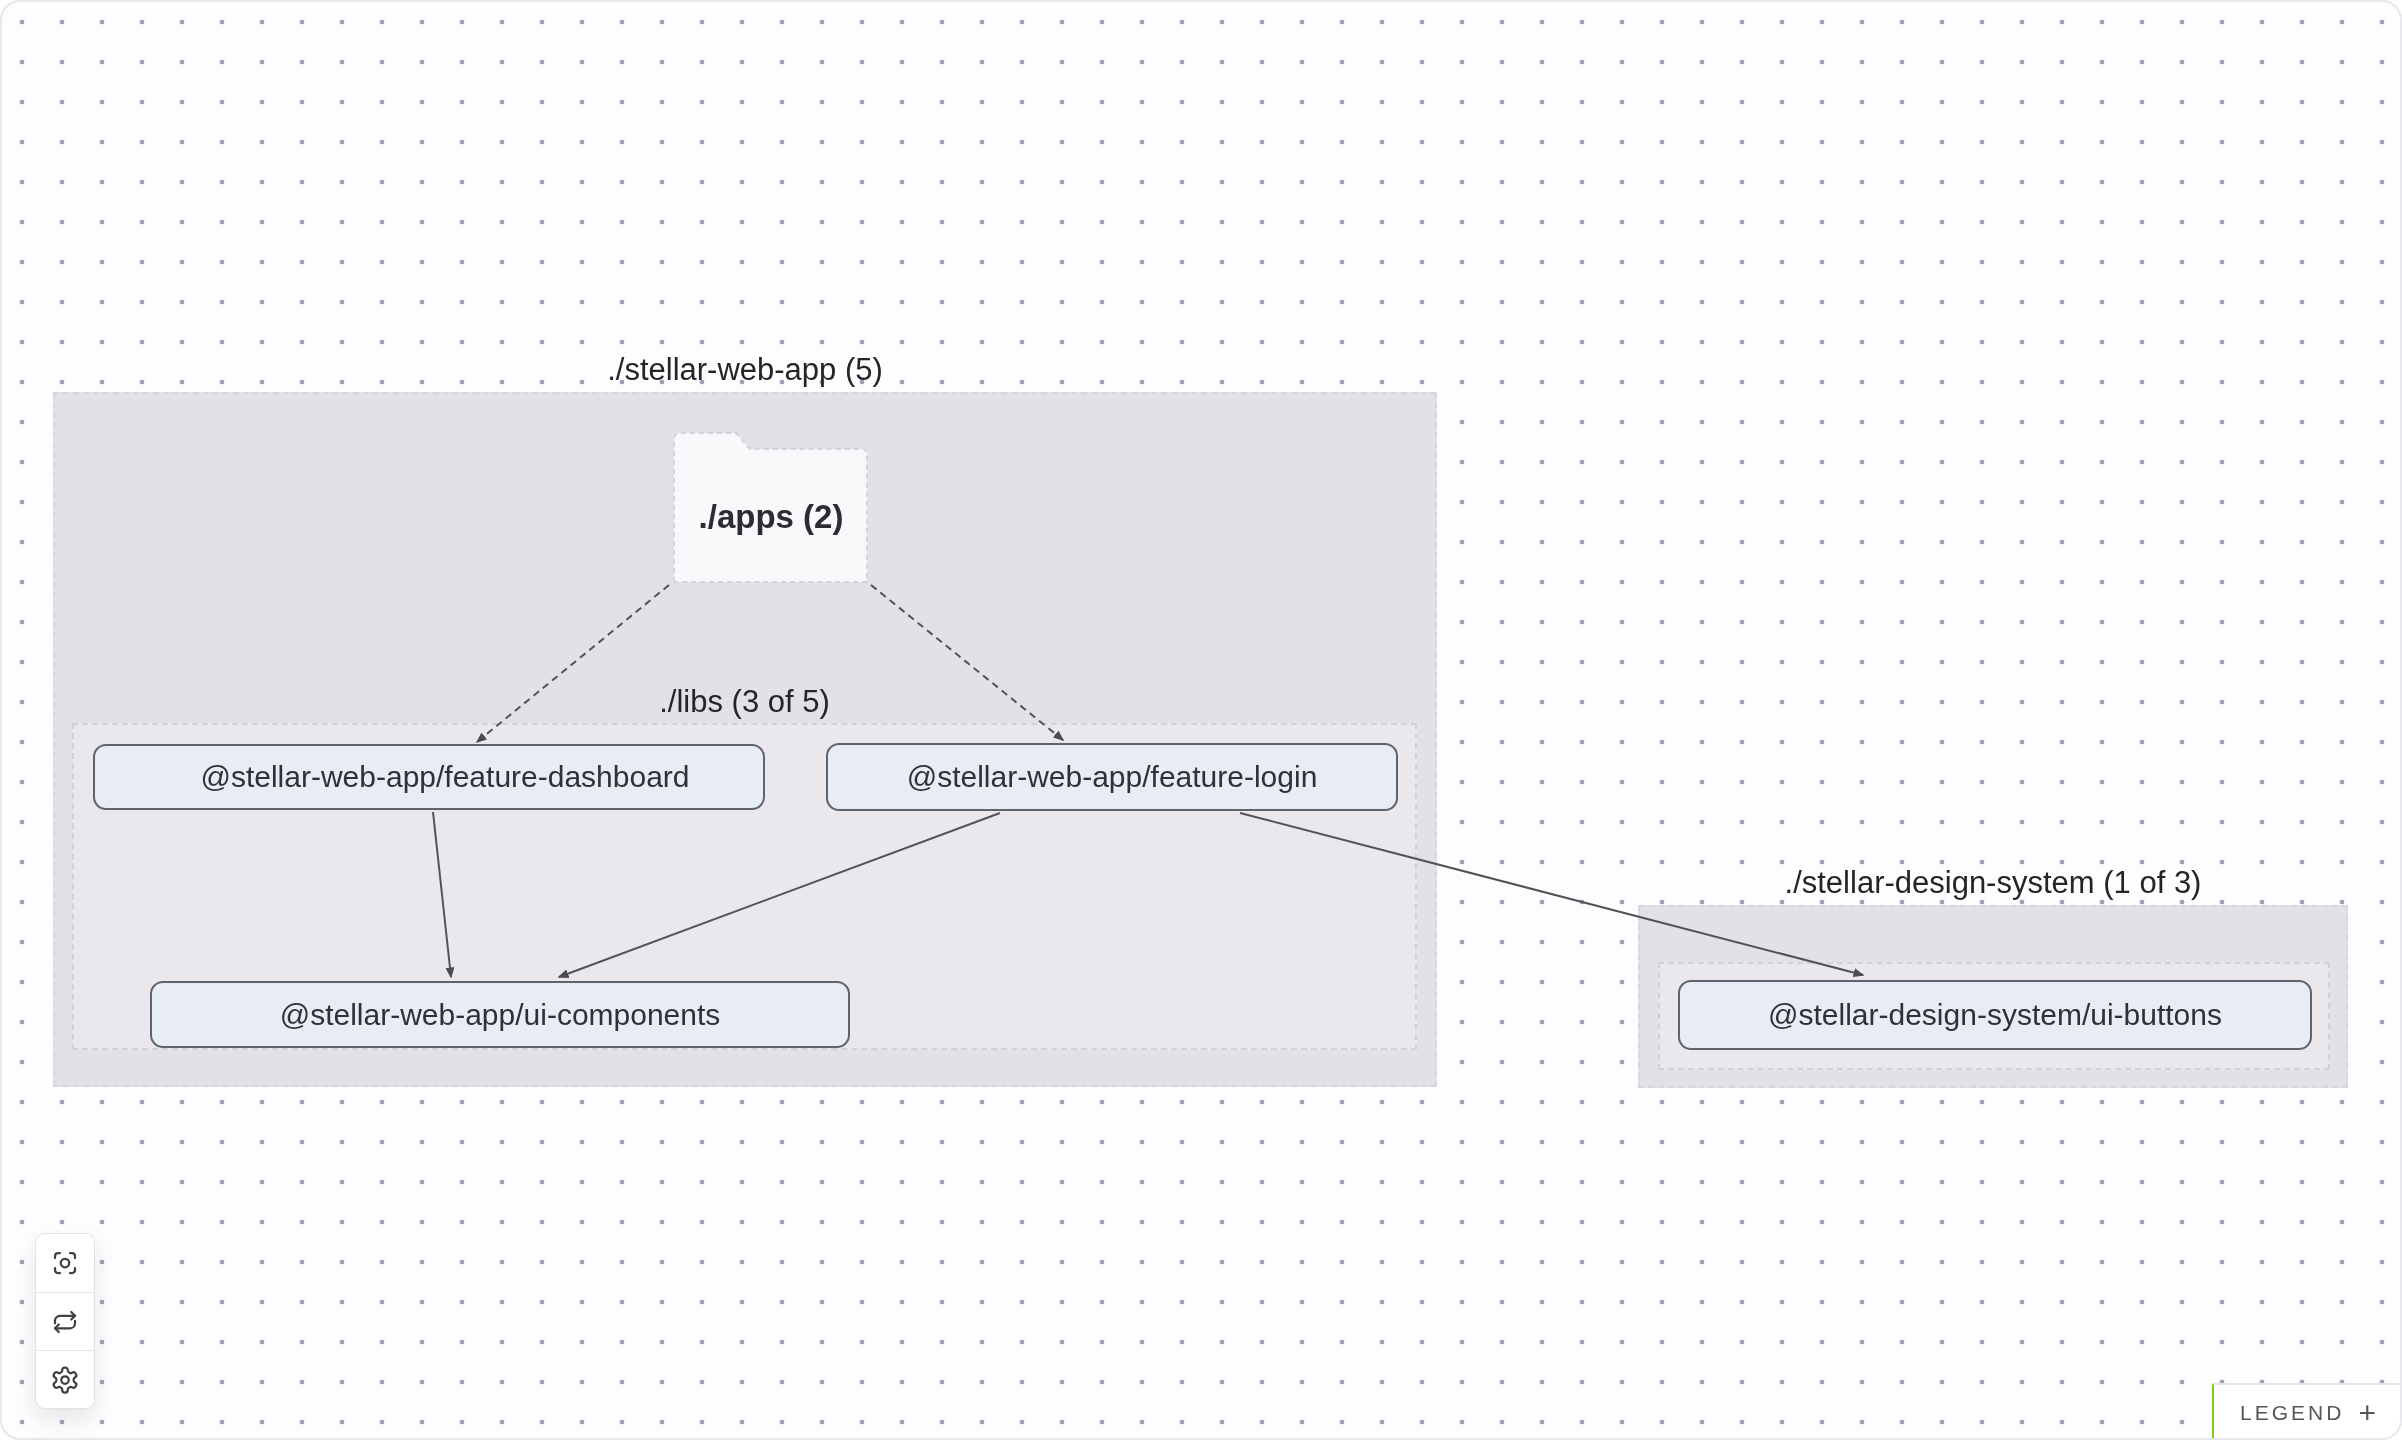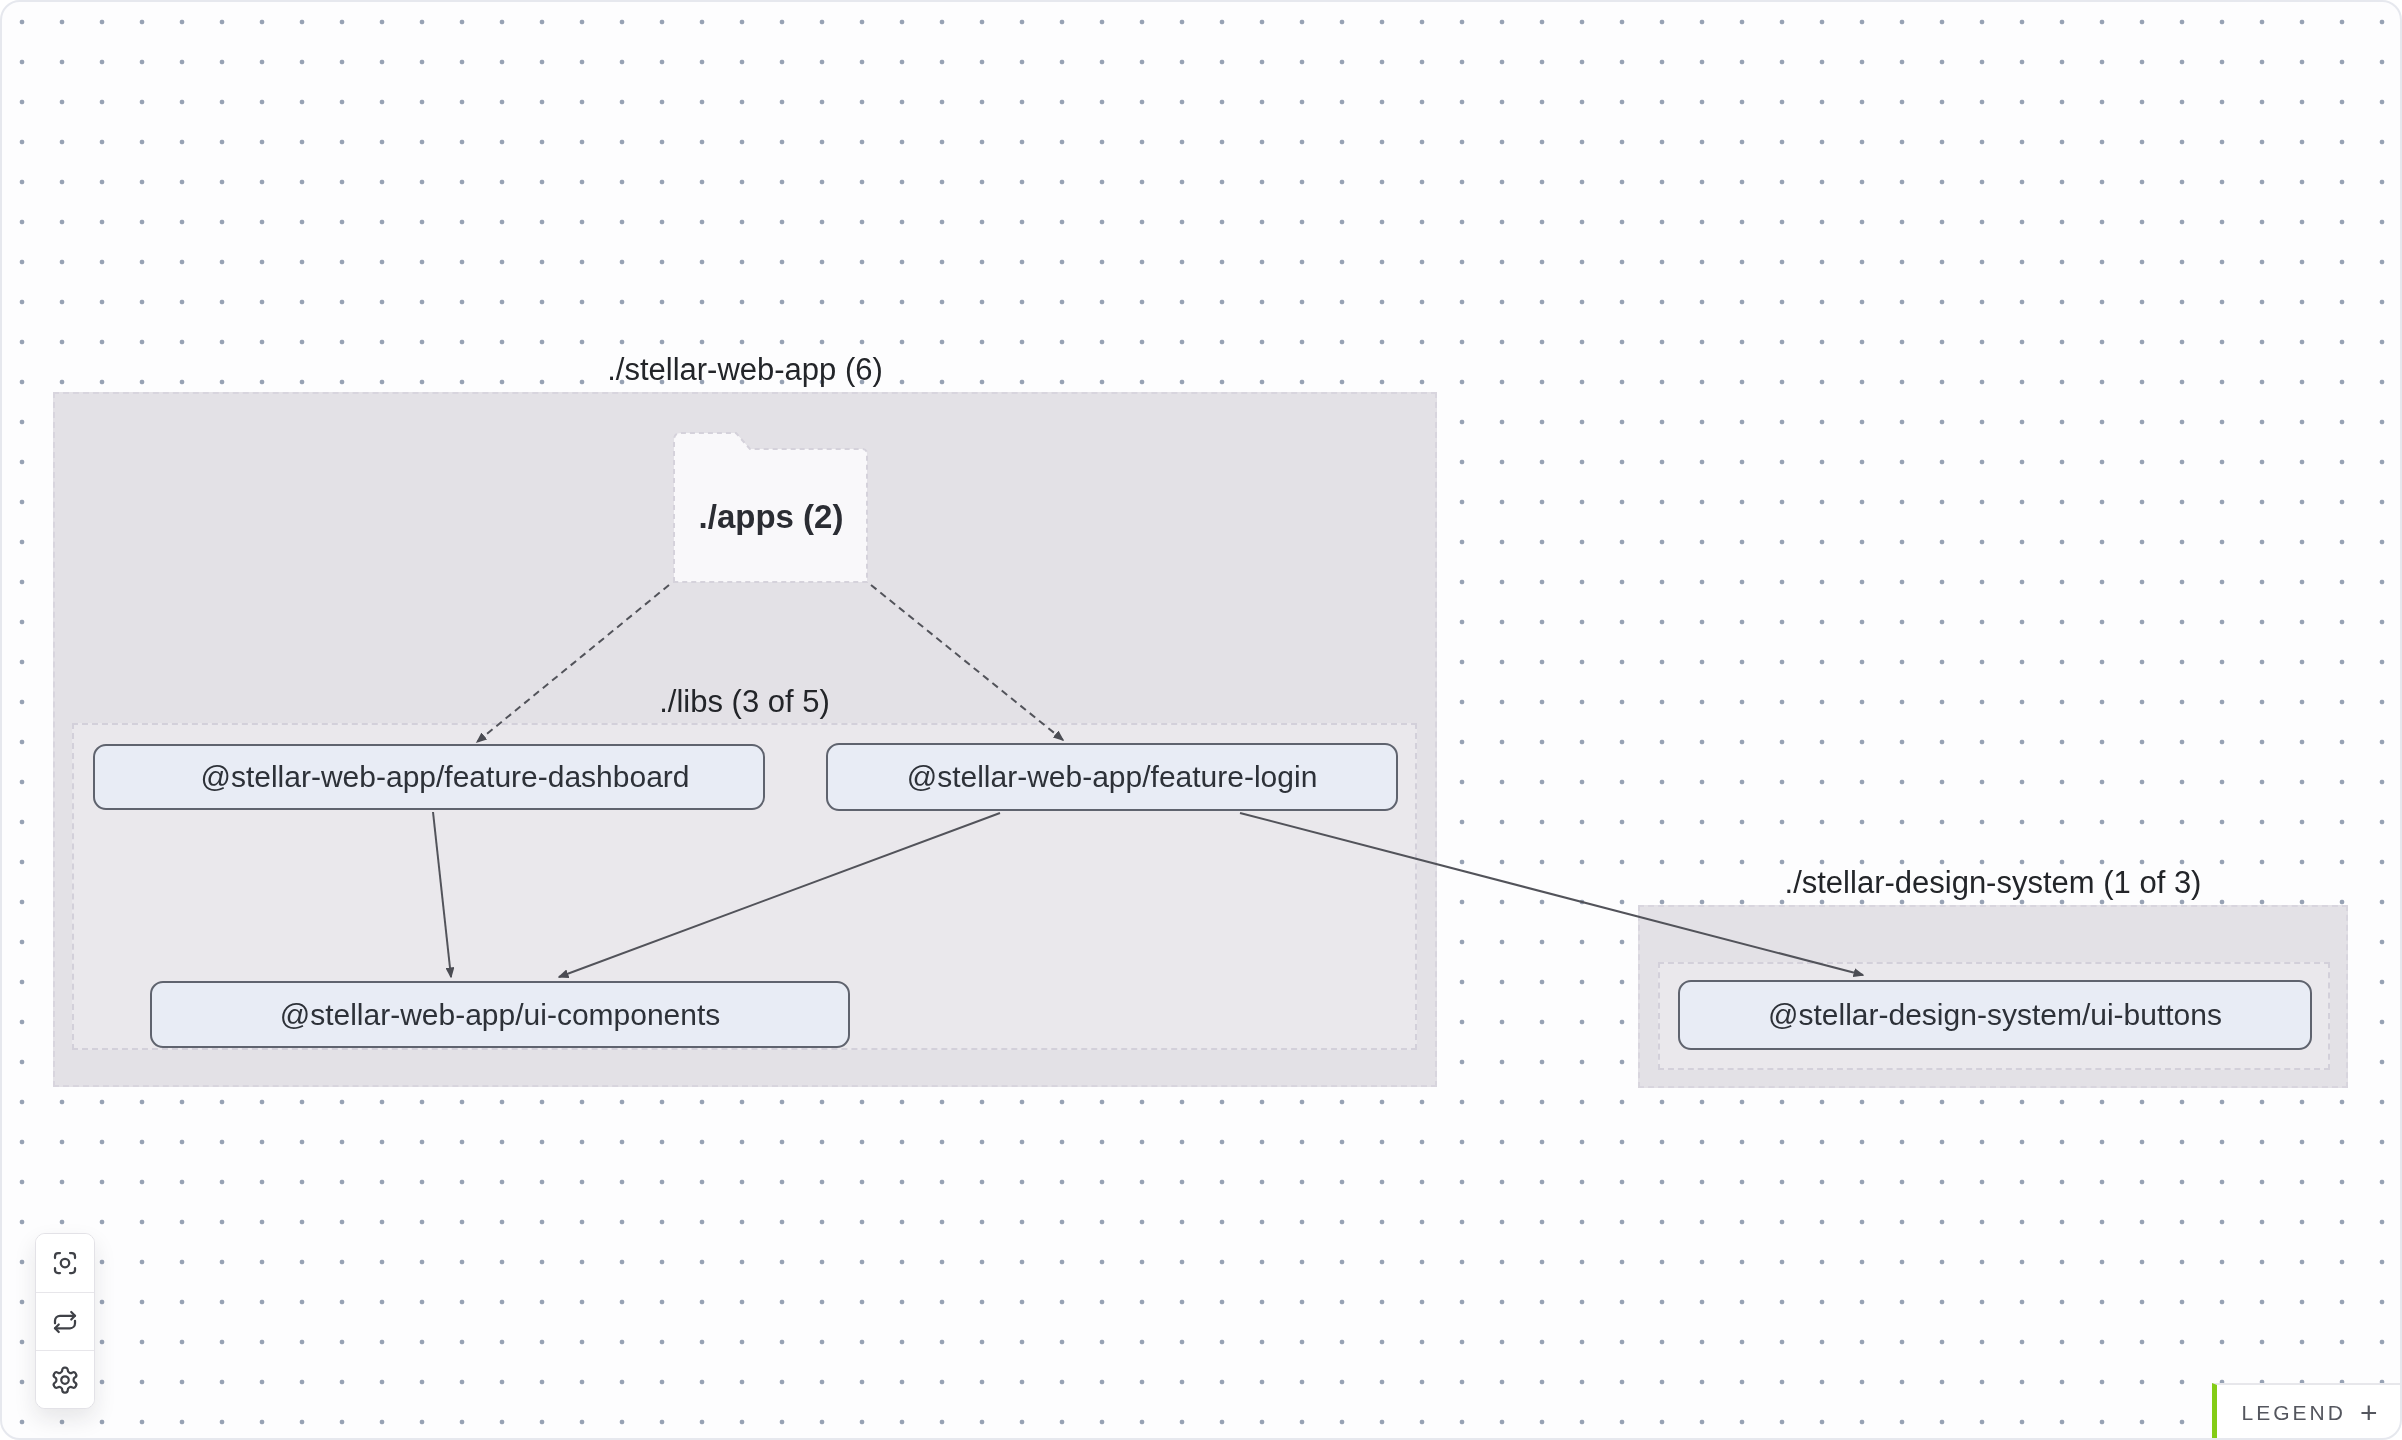--- a/index.html
+++ b/index.html
@@ -71,37 +71,37 @@
   }
   .tool-btn{
     width:58px;height:58px;display:flex;align-items:center;justify-content:center;
     background:#ffffff;border:none;padding:0;cursor:pointer;
   }
   .tool-btn + .tool-btn{border-top:1.5px solid #e7e6ea;}
   .tool-btn svg{stroke:#3f4147;fill:none;stroke-width:1.8;stroke-linecap:round;stroke-linejoin:round;}
   
   .legend{
     position:absolute;left:2212px;top:1383px;right:0;bottom:0;
-    background:#ffffff;border-top:2px solid #e7e7eb;border-left:5px solid #84cc16;
+    background:#ffffff;border-top:2px solid #e7e7eb;border-left:2px solid #84cc16;
     display:flex;align-items:center;justify-content:center;gap:14px;
     z-index:40;cursor:pointer;
   }
   .legend .legend-text{
     font-size:21px;letter-spacing:3px;color:#54565e;
   }
   .legend .plus{font-size:30px;font-weight:300;color:#54565e;line-height:1;}
 </style>
 </head>
 <body>
 
 <div class="viewport" style="--canvas-bg: #fdfdfe; --dot: #97a2b4; --group-fill: #e3e1e6; --node-fill: #e8ecf5; --node-border: #5f636e; --edge: #52535a;">
   <div class="canvas"></div>
 
   <div class="group" style="left:53px;top:392px;width:1384px;height:695px;"></div>
-  <div class="group-label" style="left:53px;top:352px;width:1384px;">./stellar-web-app (6)</div>
+  <div class="group-label" style="left:53px;top:352px;width:1384px;">./stellar-web-app (5)</div>
 
   <div class="subgroup" style="left:72px;top:723px;width:1345px;height:327px;"></div>
   <div class="group-label" style="left:72px;top:684px;width:1345px;">./libs (3 of 5)</div>
 
   <div class="group" style="left:1638px;top:905px;width:710px;height:183px;"></div>
   <div class="group-label" style="left:1638px;top:865px;width:710px;">./stellar-design-system (1 of 3)</div>
 
   <div class="subgroup" style="left:1658px;top:962px;width:672px;height:108px;"></div>
 
   <div class="folder" style="left:668px;top:432px;width:206px;height:152px;">

